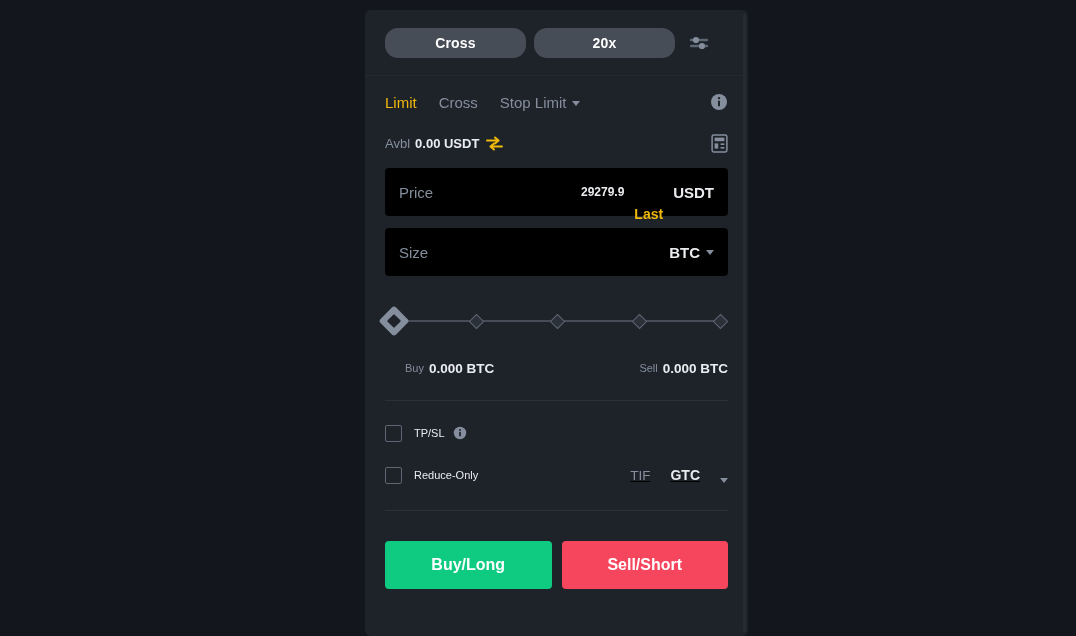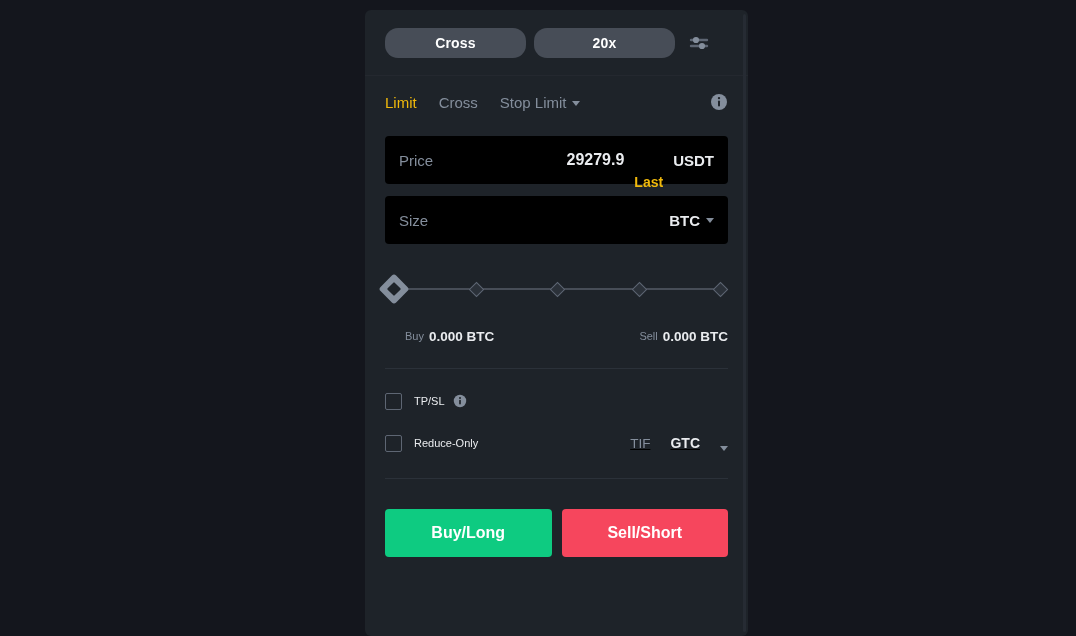--- a/index.html
+++ b/index.html
@@ -124,21 +124,21 @@
     margin-top: 12px;
     cursor: text;
   }
   .field-label { font-size: 15px; color: #848e9c; }
   .field-right {
     margin-left: auto;
     display: flex;
     align-items: center;
     gap: 10px;
   }
-  .field-value { font-size: 16px; color: #eaecef; font-weight: bold; text-align: right; }
+  .field-value { font-size: 12px; color: #eaecef; font-weight: bold; text-align: right; }
   .field-tag-accent { font-size: 14px; color: #f0b90b; font-weight: bold; cursor: pointer; margin-top: 44px; }
   .field-unit { font-size: 15px; color: #eaecef; font-weight: bold; }
   .unit-drop {
     display: flex; align-items: center; gap: 6px;
     cursor: pointer;
   }
   .unit-drop .caret2 {
     border-left: 4px solid transparent;
     border-right: 4px solid transparent;
     border-top: 5px solid #848e9c;
@@ -301,20 +301,39 @@
         </span>
         <span class="info-icon">
           <svg width="18" height="18" viewBox="0 0 18 18">
             <circle cx="9" cy="9" r="8" fill="#848e9c"></circle>
             <circle cx="9" cy="5.1" r="1.2" fill="#1e2329"></circle>
             <rect x="8" y="7.4" width="2" height="6" rx="1" fill="#1e2329"></rect>
           </svg>
         </span>
       </div>
 
+      <div class="avbl-row">
+        <span class="avbl-label">Avbl</span>
+        <span class="avbl-value">0.00 USDT</span>
+        <span class="swap-icon">
+          <svg width="17" height="15" viewBox="0 0 17 15">
+            <path d="M1 4.5 H12 M9 1.5 L12.6 4.5 L9 7.5" fill="none" stroke="#f0b90b" stroke-width="2" stroke-linecap="round" stroke-linejoin="round"></path>
+            <path d="M16 10.5 H5 M8 7.5 L4.4 10.5 L8 13.5" fill="none" stroke="#f0b90b" stroke-width="2" stroke-linecap="round" stroke-linejoin="round"></path>
+          </svg>
+        </span>
+        <span class="calc-icon">
+          <svg width="17" height="19" viewBox="0 0 17 19">
+            <rect x="1.1" y="1.1" width="14.8" height="16.8" rx="1.6" fill="none" stroke="#848e9c" stroke-width="1.5"></rect>
+            <rect x="3.6" y="3.6" width="9.8" height="3.6" fill="#848e9c"></rect>
+            <rect x="3.6" y="9.4" width="3.6" height="5.2" fill="#848e9c"></rect>
+            <rect x="9.6" y="9.4" width="3.8" height="1.6" fill="#848e9c"></rect>
+            <rect x="9.6" y="13" width="3.8" height="1.6" fill="#848e9c"></rect>
+          </svg>
+        </span>
+      </div>
 
       <div class="field">
         <span class="field-label">Price</span>
         <span class="field-right">
           <span class="field-value">29279.9</span>
           <span class="field-tag-accent">Last</span>
           <span class="field-unit">USDT</span>
         </span>
       </div>
 

